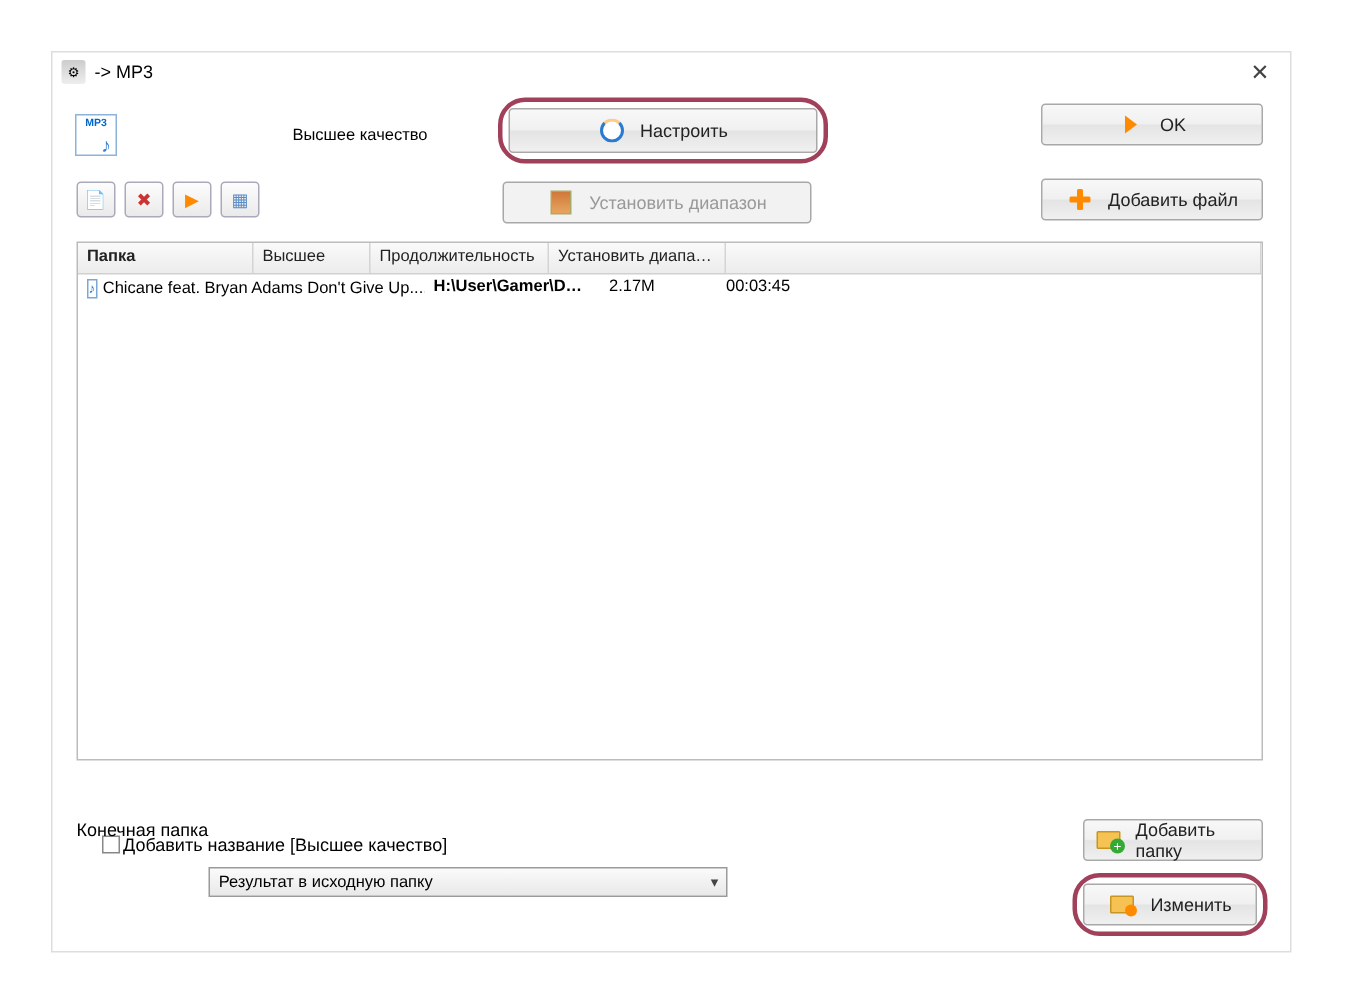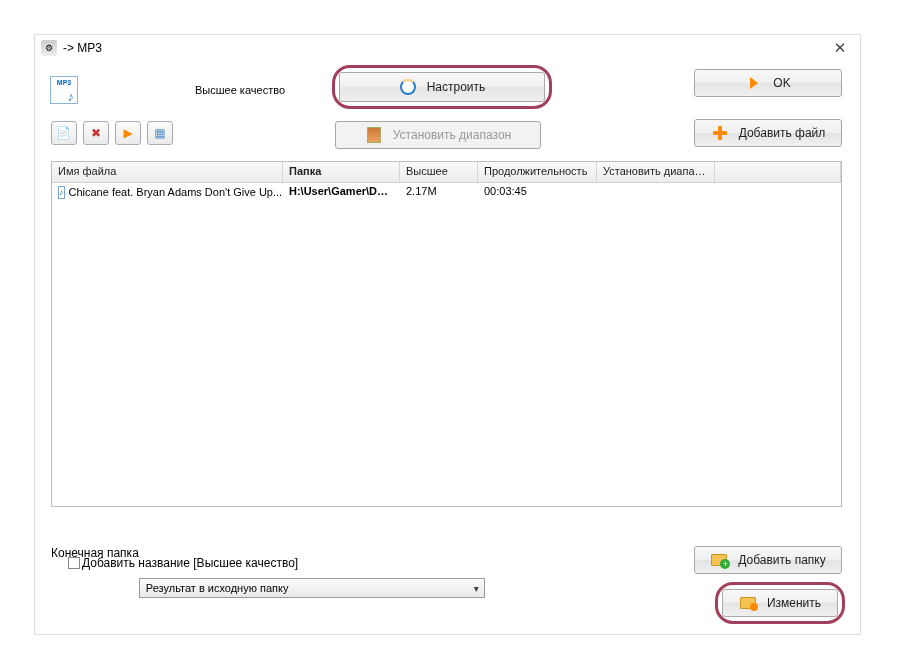--- a/index.html
+++ b/index.html
@@ -131,21 +131,21 @@
     .c5 { width: 118px; } .c6 { flex: 1; }
 
     .bottom-left {
       position: absolute; left: 16px; bottom: 64px;
       display: flex; align-items: center; gap: 2px; padding-left: 17px;
     }
     .checkbox {
       width: 12px; height: 12px; border: 1px solid #888;
       background: #fff; display: inline-block;
     }
-    .addfolder-btn { position: absolute; right: 18px; bottom: 60px; width: 148px; text-align: right; }
+    .addfolder-btn { position: absolute; right: 18px; bottom: 60px; width: 120px; }
     .change-area { position: absolute; right: 15px; bottom: 10px; }
     .change-btn { width: 116px; }
 
     .dest-row {
       position: absolute; left: 16px; bottom: 36px;
       display: flex; align-items: flex-start; 
     }
     .combo {
       width: 346px; height: 20px;
       border: 1px solid #9a9a9a;
@@ -227,21 +227,20 @@
     <div class="tbtn">
         <span style="color:#ff8a00">▶</span>
       </div>
     <div class="tbtn">
         <span style="color:#5a8dc7">▦</span>
       </div>
   </div>
 
   <div class="table">
     <div class="thead">
-      <div class="th c1">Имя файла</div>
       <div class="th c2">Папка</div>
       <div class="th c3">Высшее</div>
       <div class="th c4">Продолжительность</div>
       <div class="th c5">Установить диапаз...</div>
       <div class="th c6"></div>
     </div>
     <div class="row">
       <div class="td first c1">
         <span class="music-icon">♪</span>
         <span>Chicane feat. Bryan Adams Don't Give Up....</span>

